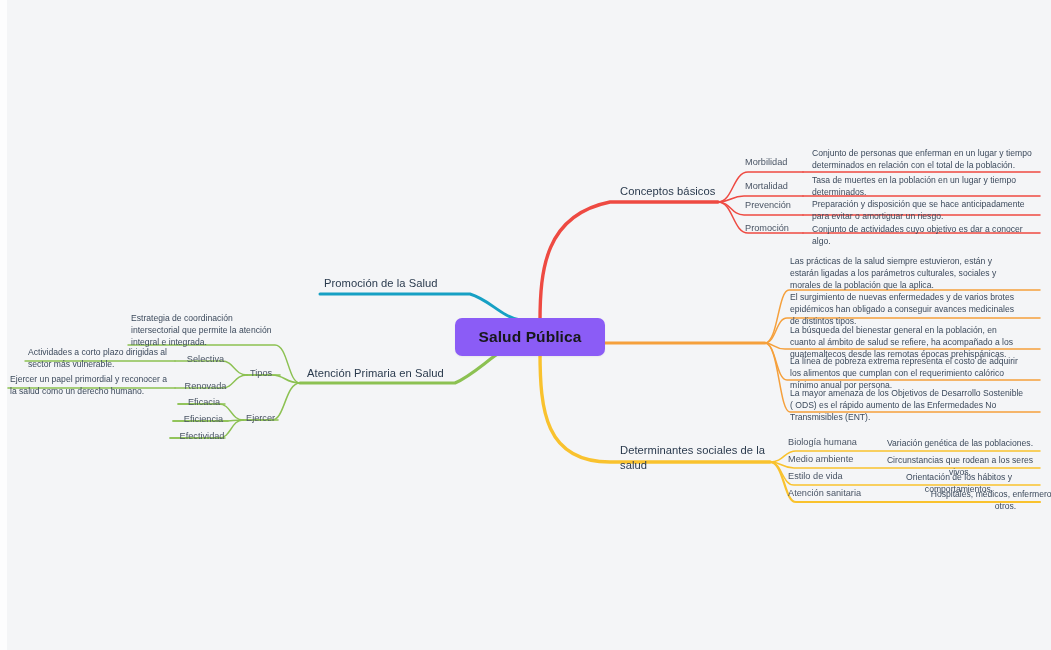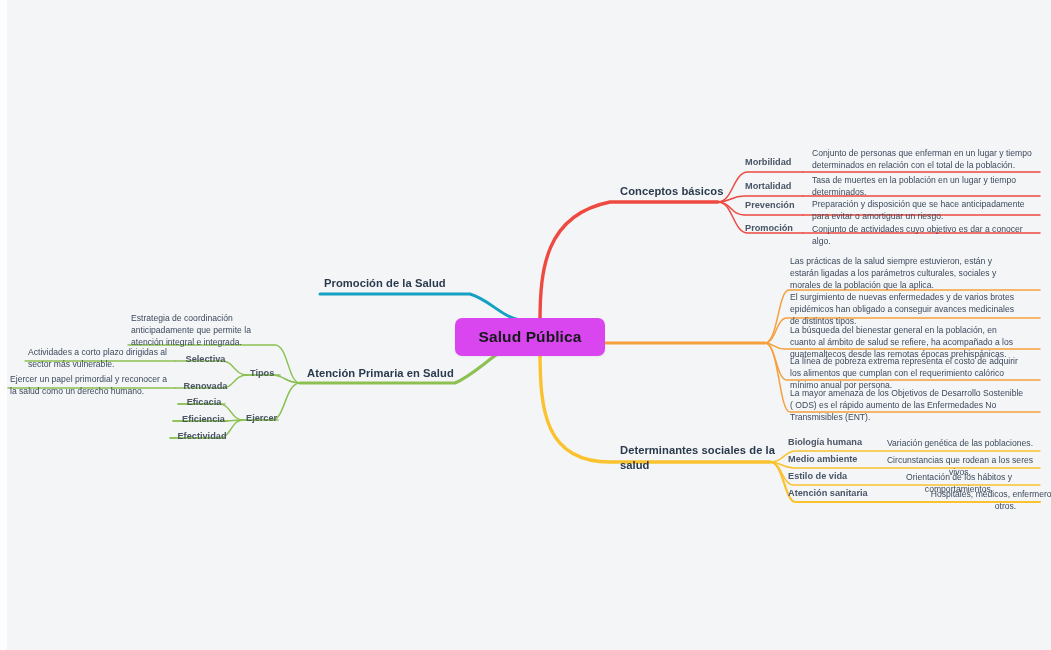--- a/index.html
+++ b/index.html
@@ -25,35 +25,35 @@
   .node-label{
     position:absolute;z-index:3;
     color:#2a3a4d;
     line-height:1.32;
     white-space:pre-line;
   }
   
   #central{
     position:absolute;z-index:4;
     left:455px;top:318px;width:150px;height:38px;
-    background:#d946ef;border-radius:7px;
+    background:#8b5cf6;border-radius:7px;
     display:flex;align-items:center;justify-content:center;
     box-shadow:0 1px 2px rgba(0,0,0,0.05);
   }
   #central span{
     font-size:15.5px;font-weight:bold;color:#17181a;
     letter-spacing:.1px;
   }
   
   .lvl1{
-    font-size:11.2px;font-weight:bold;letter-spacing:.05px;
+    font-size:11.2px;font-weight:normal;letter-spacing:.05px;
   }
   
   .lvl2{
-    font-size:9.2px;font-weight:bold;color:#4a5565;
+    font-size:9.2px;font-weight:normal;color:#4a5565;
   }
   
   .lvl3{
     font-size:8.6px;font-weight:normal;color:#3c4a5c;
     line-height:1.42;
   }
   .ta-l{text-align:left;}
   .ta-c{text-align:center;}
 </style>
 </head>
@@ -152,20 +152,20 @@
   <div class="node-label lvl2 ta-l" style="left:250px;top:367px;width:45px;">Tipos</div>
   <div class="node-label lvl2 ta-l" style="left:246px;top:412px;width:45px;">Ejercer</div>
 
   <div class="node-label lvl2 ta-c" style="left:178px;top:353px;width:55px;">Selectiva</div>
   <div class="node-label lvl2 ta-c" style="left:178px;top:380px;width:55px;">Renovada</div>
 
   <div class="node-label lvl2 ta-c" style="left:180px;top:396px;width:48px;">Eficacia</div>
   <div class="node-label lvl2 ta-c" style="left:176px;top:413px;width:55px;">Eficiencia</div>
   <div class="node-label lvl2 ta-c" style="left:172px;top:430px;width:60px;">Efectividad</div>
 
-  <div class="node-label lvl3 ta-l" style="left:131px;top:312px;width:142px;">Estrategia de coordinación anticipadamente que permite la atención integral e integrada.</div>
+  <div class="node-label lvl3 ta-l" style="left:131px;top:312px;width:142px;">Estrategia de coordinación intersectorial que permite la atención integral e integrada.</div>
   <div class="node-label lvl3 ta-l" style="left:28px;top:346px;width:145px;">Actividades a corto plazo dirigidas al sector más vulnerable.</div>
   <div class="node-label lvl3 ta-l" style="left:10px;top:373px;width:163px;">Ejercer un papel primordial y reconocer a la salud como un derecho humano.</div>
 
   <div class="node-label lvl1 ta-l" style="left:324px;top:276px;width:160px;">Promoción de la Salud</div>
 
   <div id="edge-strip"></div>
 </div>
 
 </body></html>

